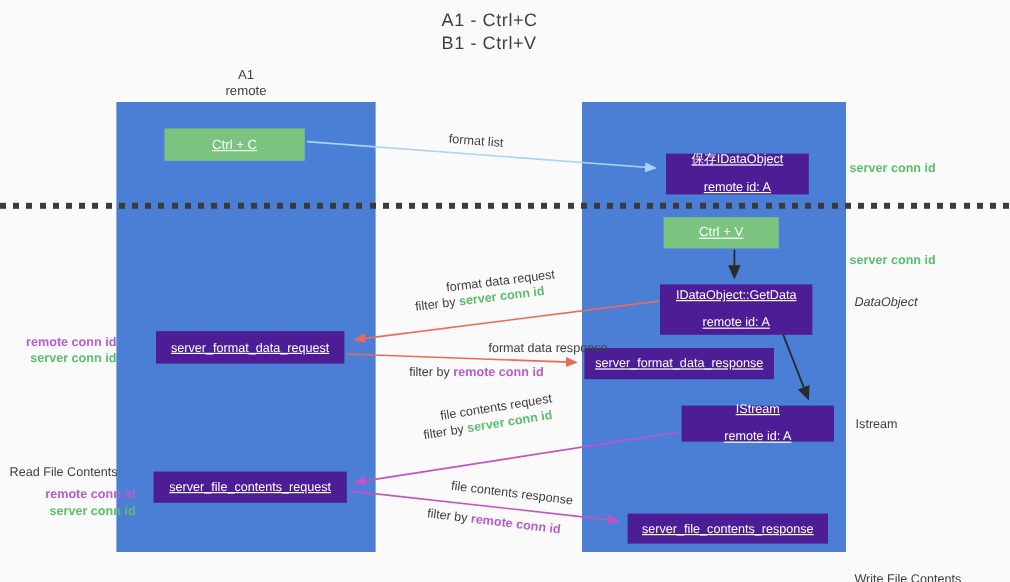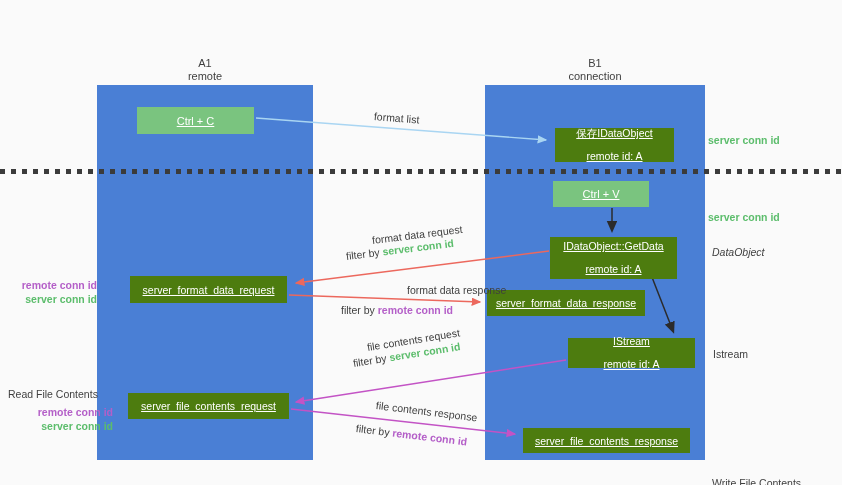--- a/index.html
+++ b/index.html
@@ -13,49 +13,49 @@
   .column { position:absolute; top:85px; height:375px; background:#4A7FD5; z-index:1; }
 
   .dotted-line { position:absolute; left:0; top:169px; width:842px; height:5px; z-index:2;
     background-image:repeating-linear-gradient(to right, #3B3B3B 0 5px, transparent 5px 11px); }
 
   svg.arrows { position:absolute; left:0; top:0; z-index:3; pointer-events:none; }
 
   .node { position:absolute; z-index:4; display:flex; flex-direction:column; align-items:center; justify-content:center;
     color:#FFFFFF; font-size:11px; text-align:center; white-space:nowrap;text-decoration:underline; }
   .node.green { background:#7AC47F; }
-  .node.orange { background:#4d7c0f;gap:10px; }
+  .node.orange { background:#4c1d95;gap:10px; }
   .node.two { font-size:10.5px; line-height:13px; }
   .node.long { font-size:10.5px; }
 
   .lbl { position:absolute; z-index:4; font-size:10.5px; color:#3F3F3F; white-space:nowrap; transform-origin:left center; }
   .lbl .green-text { color:#5CBD6C; font-weight:bold; }
   .lbl .purple-text { color:#B45FC8; font-weight:bold; }
 
   .side { position:absolute; z-index:4; font-size:10.5px; white-space:nowrap; }
   .side.bold-green { color:#5CBD6C; font-weight:bold; }
   .side.dark { color:#3F3F3F; }
   .side.stack { line-height:13.5px; text-align:right; }
   .side.stack div { white-space:nowrap; }
   .side.stack .purple-line { color:#B45FC8; font-weight:bold; }
   .side.stack .green-line { color:#5CBD6C; font-weight:bold; }
 </style>
 </head>
 <body>
 
 <div class="canvas">
 
+  <div class="title">
+    <div>A1 - Ctrl+C</div>
+    <div>B1 - Ctrl+V</div>
+  </div>
 
   <div class="col-header" style="left:97px; top:57px; width:216px;">
     <div>A1</div>
     <div>remote</div>
-  </div>
-  <div class="col-header" style="left:485px; top:57px; width:220px;">
-    <div>B1</div>
-    <div>connection</div>
   </div>
 
   <div class="column" style="left:97px; width:216px;"></div>
   <div class="column" style="left:485px; width:220px;"></div>
 
   <div class="dotted-line"></div>
 
   <svg class="arrows" width="842" height="485" viewBox="0 0 842 485">
     <defs>
       <marker id="m-blue" markerWidth="7" markerHeight="7" refX="6" refY="3" orient="auto">

